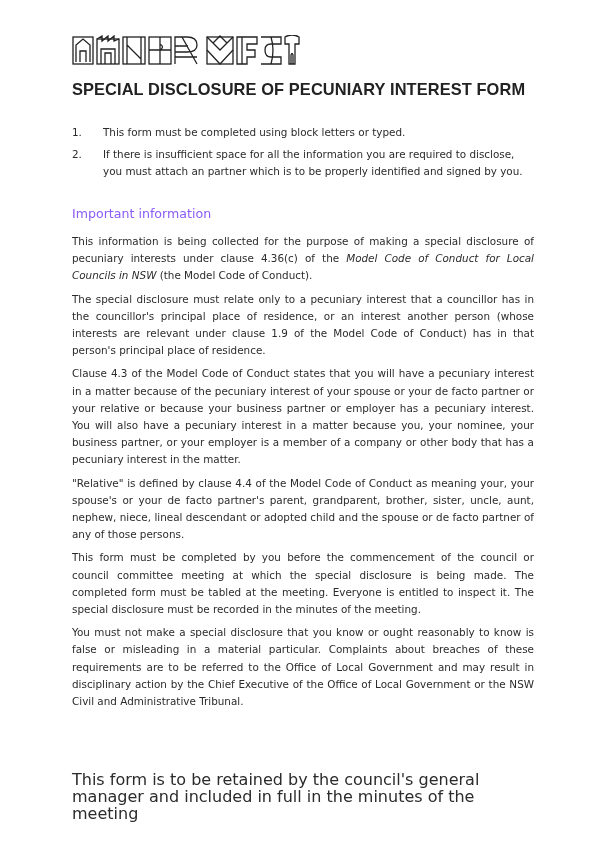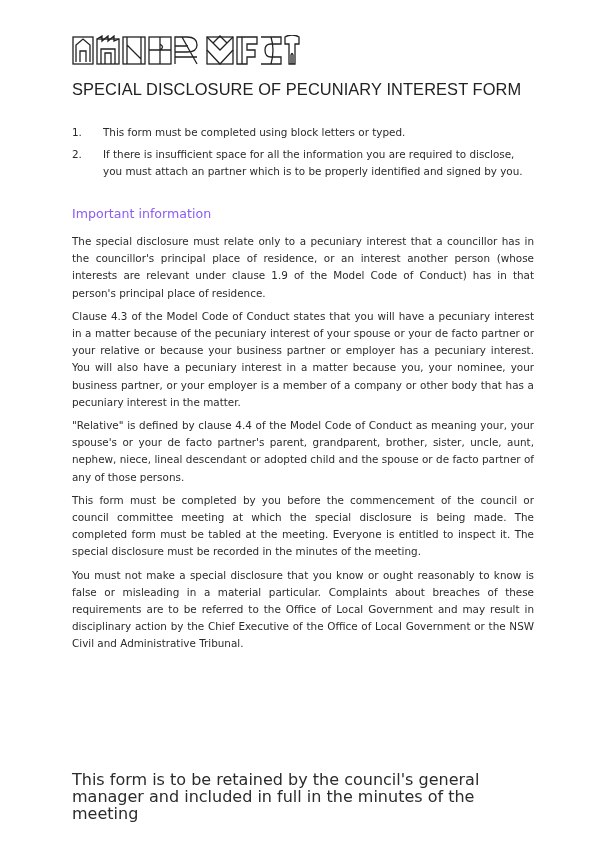--- a/index.html
+++ b/index.html
@@ -1,20 +1,20 @@
 <!DOCTYPE html>
 <html><head>
   <meta charset="utf-8">
   <style>
     html, body { margin: 0; padding: 0; background: #ffffff; }
     body { width: 604px; height: 854px; position: relative; overflow: hidden;
            font-family: "DejaVu Sans", sans-serif; color: #2b2b2b; }
     .logo { position: absolute; left: 72px; top: 35px; width: 228px; height: 30px; }
     .title { position: absolute; left: 72px; top: 80px; font-family: "Liberation Sans", sans-serif;
-             font-weight: normal; font-size: 16.4px; color: #222; letter-spacing: 0.1px; white-space: nowrap; }
+             font-weight: bold; font-size: 16.4px; color: #222; letter-spacing: 0.1px; white-space: nowrap; }
     .list { position: absolute; left: 72px; top: 124px; width: 462px; font-size: 10.4px; line-height: 17px; }
     .li { display: flex; margin-bottom: 5px; }
     .li .num { width: 31px; flex: 0 0 31px; }
     .li .txt { flex: 1; }
     .heading { position: absolute; left: 72px; top: 206px; font-size: 12.6px; color: #8b5cf6; }
     .body { position: absolute; left: 72px; top: 233px; width: 462px; font-size: 10.4px; line-height: 17.2px; }
     .body p { margin: 0 0 6px 0; text-align: justify; }
     .footer { position: absolute; left: 72px; top: 771px; width: 462px; font-size: 16px; line-height: 17.2px; }
     .footer p { margin: 0; }
     .logo svg { width: 100%; height: 100%; }
@@ -60,20 +60,21 @@
   </div>
   <div class="li">
     <span class="num">2.</span>
     <span class="txt">If there is insufficient space for all the information you are required to disclose, you must attach an partner which is to be properly identified and signed by you.</span>
   </div>
 </div>
 
 <div class="heading">Important information</div>
 
 <div class="body">
+  <p><span>This information is being collected for the purpose of making a special disclosure of pecuniary interests under clause 4.36(c) of the </span><em>Model Code of Conduct for Local Councils in NSW</em><span> (the Model Code of Conduct).</span></p>
   <p>The special disclosure must relate only to a pecuniary interest that a councillor has in the councillor's principal place of residence, or an interest another person (whose interests are relevant under clause 1.9 of the Model Code of Conduct) has in that person's principal place of residence.</p>
   <p>Clause 4.3 of the Model Code of Conduct states that you will have a pecuniary interest in a matter because of the pecuniary interest of your spouse or your de facto partner or your relative or because your business partner or employer has a pecuniary interest. You will also have a pecuniary interest in a matter because you, your nominee, your business partner, or your employer is a member of a company or other body that has a pecuniary interest in the matter.</p>
   <p>"Relative" is defined by clause 4.4 of the Model Code of Conduct as meaning your, your spouse's or your de facto partner's parent, grandparent, brother, sister, uncle, aunt, nephew, niece, lineal descendant or adopted child and the spouse or de facto partner of any of those persons.</p>
   <p>This form must be completed by you before the commencement of the council or council committee meeting at which the special disclosure is being made. The completed form must be tabled at the meeting. Everyone is entitled to inspect it. The special disclosure must be recorded in the minutes of the meeting.</p>
   <p>You must not make a special disclosure that you know or ought reasonably to know is false or misleading in a material particular. Complaints about breaches of these requirements are to be referred to the Office of Local Government and may result in disciplinary action by the Chief Executive of the Office of Local Government or the NSW Civil and Administrative Tribunal.</p>
 </div>
 
 <div class="footer">
   <p>This form is to be retained by the council's general manager and included in full in the minutes of the meeting</p>
 </div>

